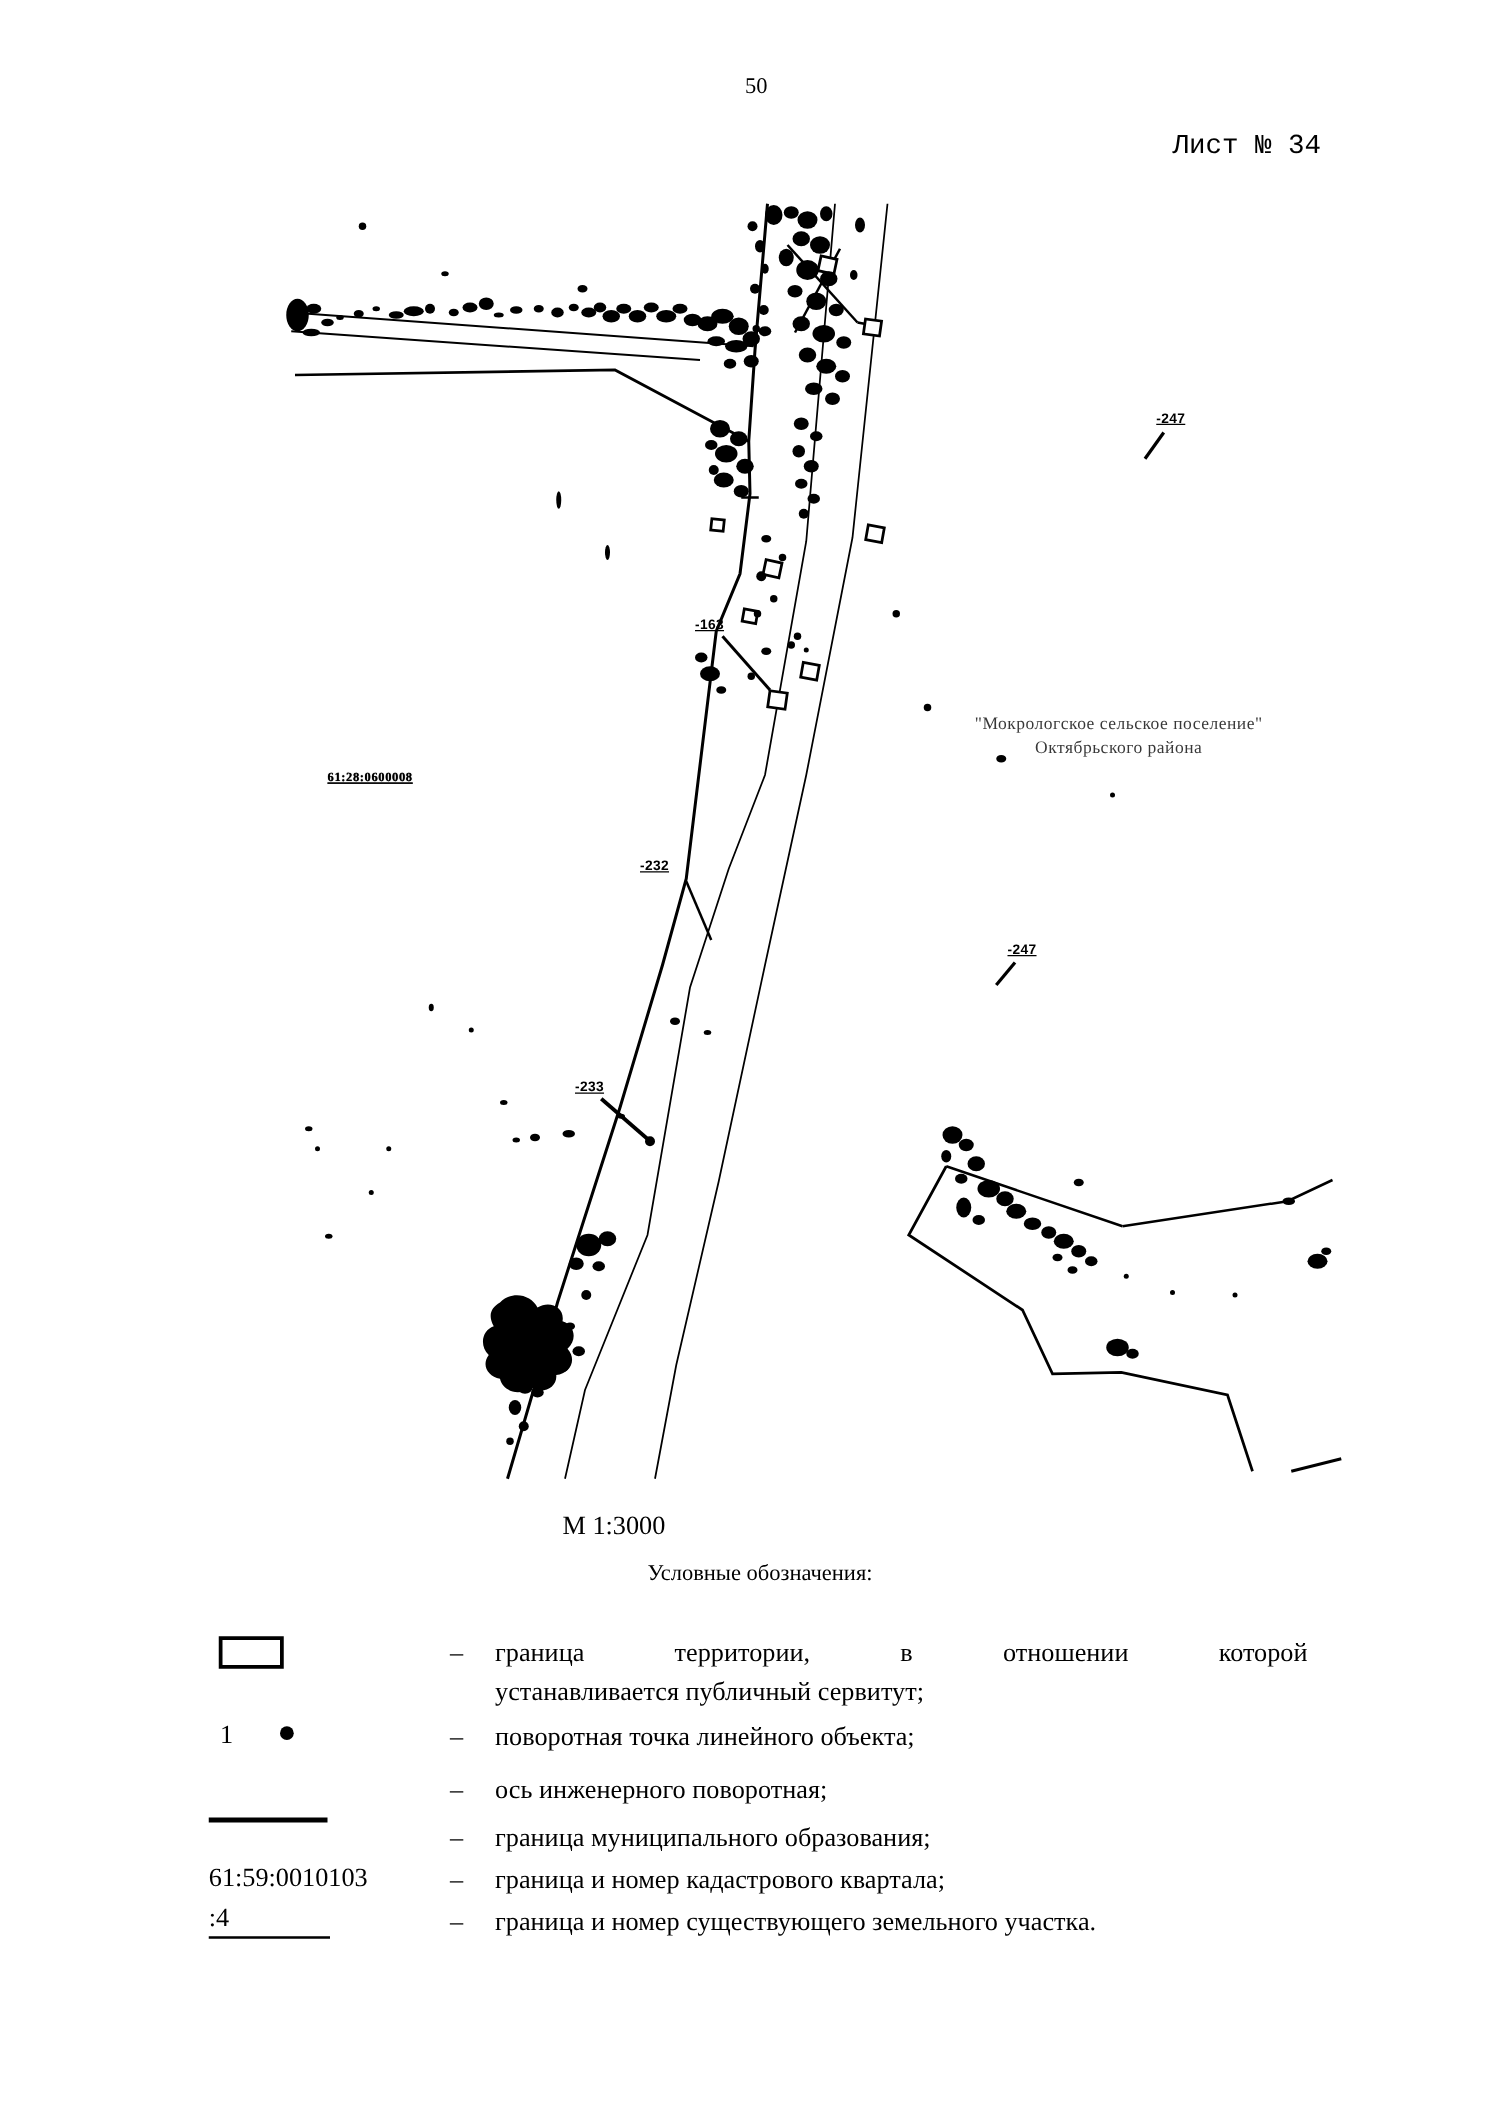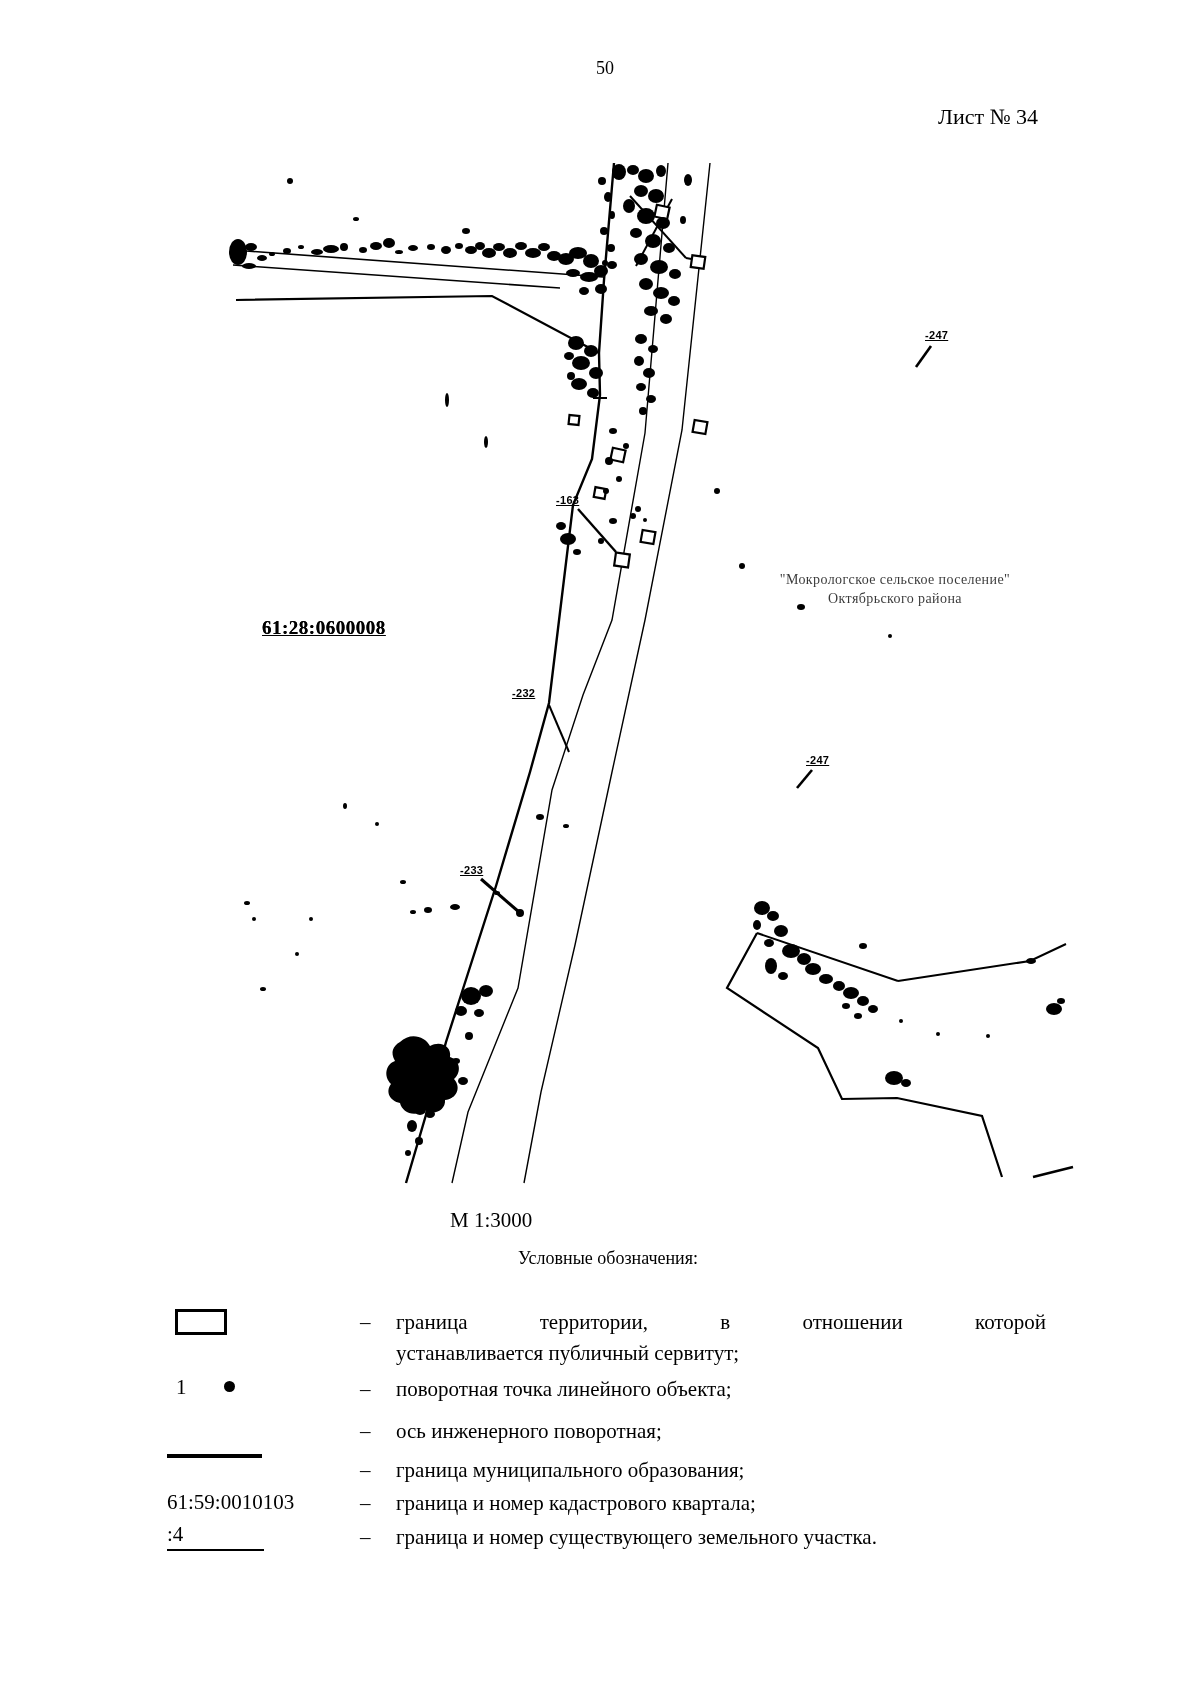--- a/index.html
+++ b/index.html
@@ -3,28 +3,28 @@
 <meta charset="utf-8">
 <style>
   html,body{margin:0;padding:0;background:#9a9a9a;}
   #page{
     position:relative;width:1200px;height:1698px;margin:0 auto;
     background:#ffffff;color:#000;
     font-family:"Liberation Serif", serif;overflow:hidden;
   }
   .abs{position:absolute;}
   .page-number{top:58px;left:450px;width:310px;text-align:center;font-size:18px;}
-  .sheet-number{top:104px;left:938px;font-size:22px;}
+  .sheet-number{top:104px;left:938px;font-size:22px;font-family:Liberation Mono, monospace;}
   #map-svg{position:absolute;top:0;left:0;}
   .map-label{
     position:absolute;font-family:"Liberation Sans",sans-serif;
     font-weight:bold;font-size:11px;text-decoration:underline;letter-spacing:.3px;
   }
   .quarter-label{
-    position:absolute;left:262px;top:617px;font-weight:bold;font-size:19px;
+    position:absolute;left:262px;top:617px;font-weight:bold;font-size:10px;
     letter-spacing:.5px;text-decoration:underline;text-shadow:0 0 .6px #000;
   }
   .settlement{
     position:absolute;left:745px;top:570px;width:300px;text-align:center;
     font-size:14px;color:#1c1c1c;opacity:.88;line-height:19px;letter-spacing:.4px;
   }
   .map-scale{top:1184px;left:450px;width:310px;text-align:left;font-size:21px;margin-top:24px;}
   .legend-title{top:1248px;left:450px;width:316px;text-align:center;font-size:18px;}
   .legend-text{position:absolute;left:396px;font-size:21px;}
   .legend-dash{position:absolute;left:360px;font-size:21px;}

